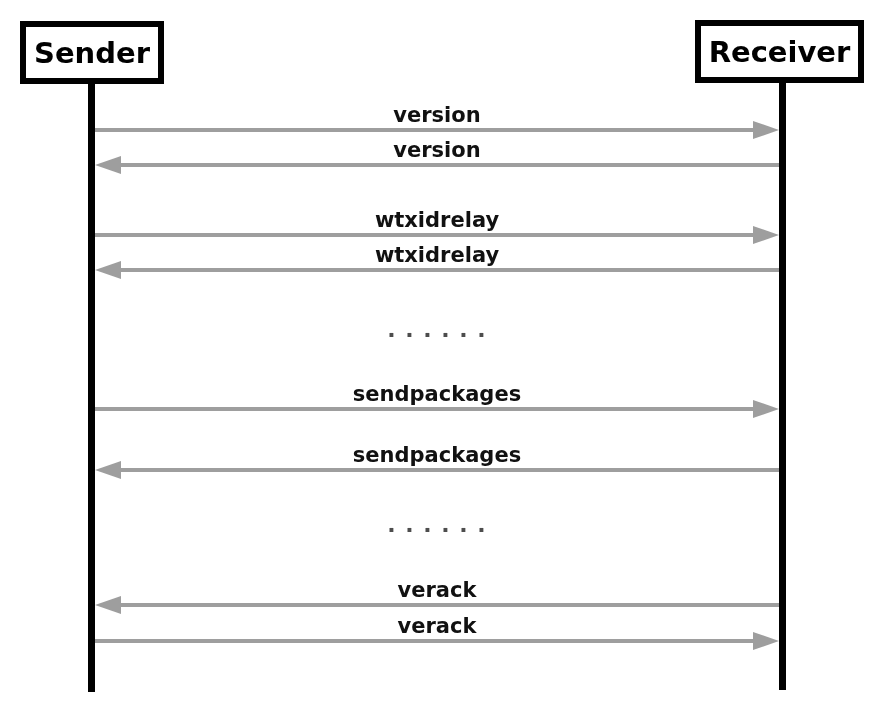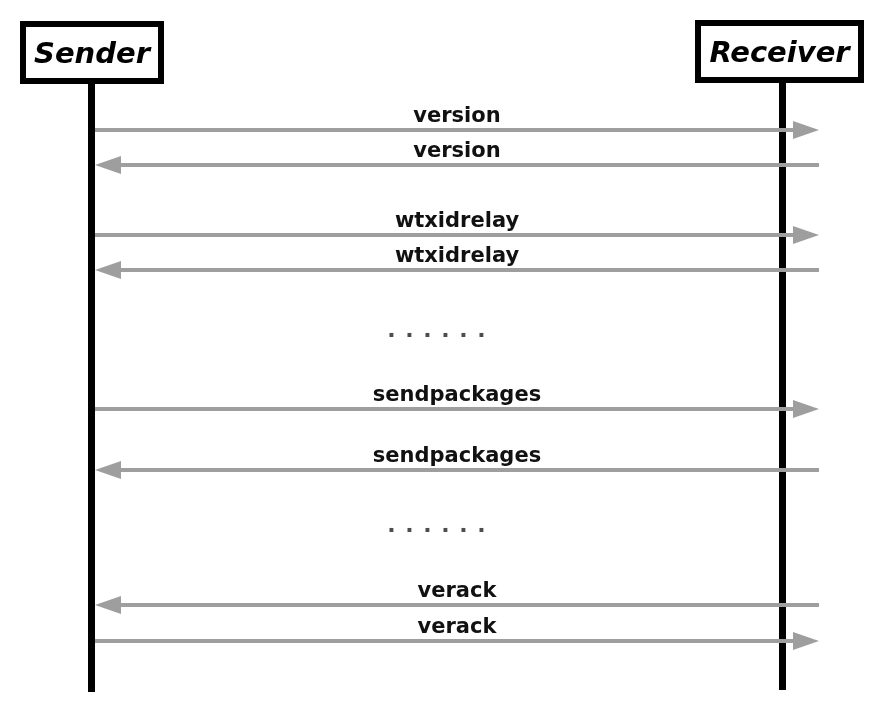--- a/index.html
+++ b/index.html
@@ -21,41 +21,39 @@
     box-sizing: border-box;
     border: 6px solid #000000;
     background: #ffffff;
     display: flex;
     align-items: center;
     justify-content: center;
     font-weight: 700;
     font-size: 29px;
     color: #000000;
     z-index: 3;
-    font-style: italic;
   }
   .actor-sender   { left: 20px;  top: 21px; width: 144px; height: 63px; }
   .actor-receiver { left: 695px; top: 20px; width: 169px; height: 63px; text-align: center; }
   
   .lifeline {
     position: absolute;
     width: 7px;
     background: #000000;
     z-index: 1;
   }
   .lifeline-sender   { left: 88px;  top: 80px; height: 612px; }
   .lifeline-receiver { left: 779px; top: 80px; height: 610px; }
   
   .msg {
     position: absolute;
     left: 95px;
     width: 684px;
     height: 30px;
     z-index: 2;
-    padding-left: 40px;
   }
   .msg-label {
     position: absolute;
     left: 0;
     right: 0;
     bottom: 5px;
     text-align: center;
     font-weight: 700;
     font-size: 21px;
     color: #111111;

